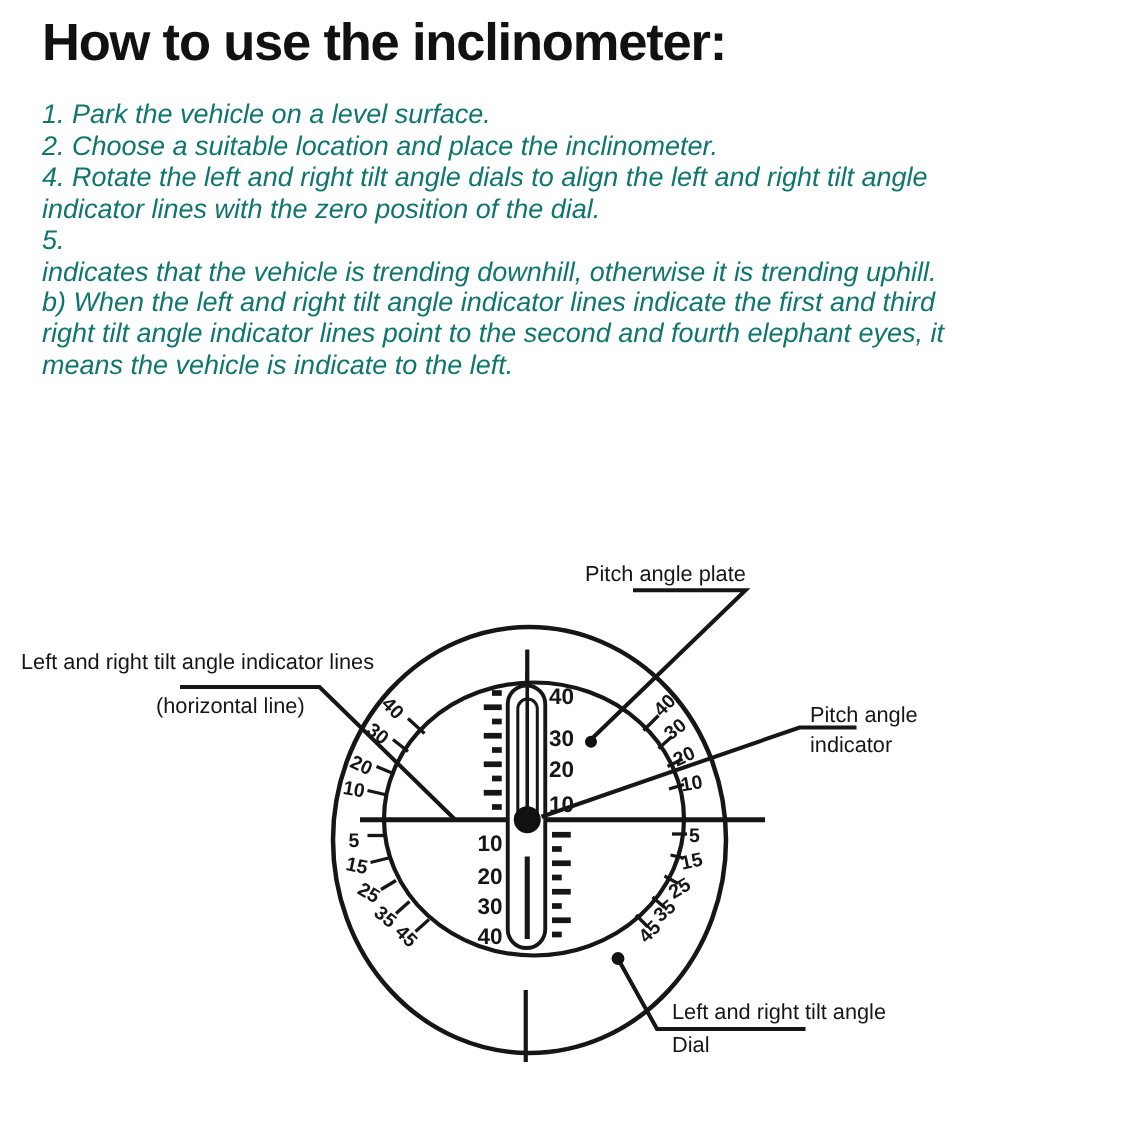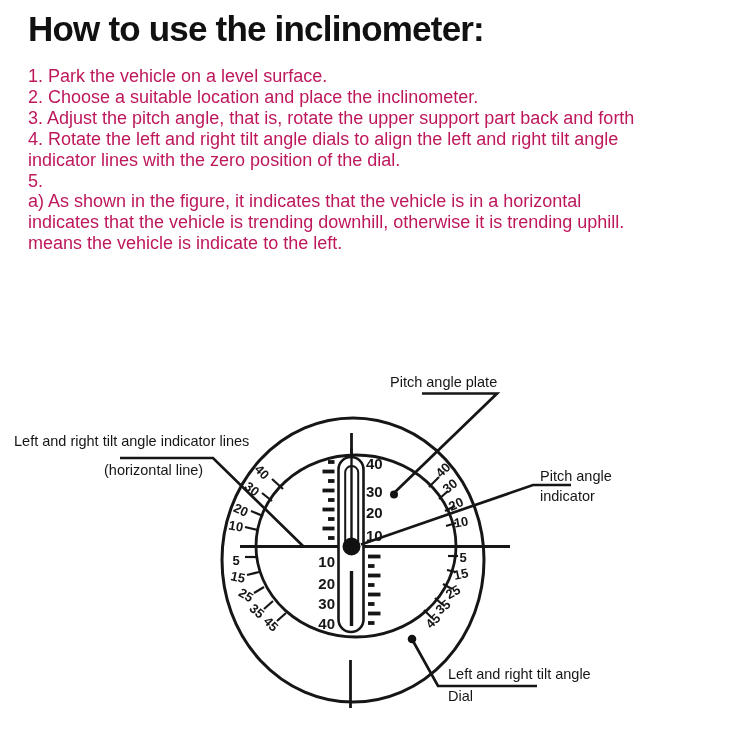--- a/index.html
+++ b/index.html
@@ -7,46 +7,47 @@
     width:750px;height:750px;background:#ffffff;position:relative;overflow:hidden;
     font-family:"Liberation Sans", sans-serif;color:#1b1b1b;
   }
   .page-title{
     position:absolute;left:28px;top:9px;margin:0;
     font-size:35px;font-weight:bold;letter-spacing:-0.8px;color:#111;
     white-space:nowrap;
   }
   .instructions{
     position:absolute;left:28px;top:66px;right:10px;
-    font-size:18px;line-height:20.9px;color:#be185d;
+    font-size:18px;line-height:20.9px;color:#0f766e;
     white-space:nowrap;
+    font-style:italic;
   }
   .figure{
     position:absolute;left:0;top:370px;width:750px;height:380px;
   }
   svg text{fill:#161616;}
   .fig-label{font-size:14.5px;}
   .dial-num{font-size:13px;font-weight:bold;}
   .pitch-num{font-size:15px;font-weight:bold;}
   .stroke{stroke:#161616;fill:none;}
 </style>
 </head>
 <body>
 
 <h1 class="page-title">How to use the inclinometer:</h1>
 
 <div class="instructions">
   <div>1. Park the vehicle on a level surface.</div>
   <div>2. Choose a suitable location and place the inclinometer.</div>
-  <div>3. Adjust the pitch angle, that is, rotate the upper support part back and forth</div>
   <div>4. Rotate the left and right tilt angle dials to align the left and right tilt angle</div>
   <div>indicator lines with the zero position of the dial.</div>
   <div>5.</div>
-  <div>a) As shown in the figure, it indicates that the vehicle is in a horizontal</div>
   <div>indicates that the vehicle is trending downhill, otherwise it is trending uphill.</div>
+  <div>b) When the left and right tilt angle indicator lines indicate the first and third</div>
+  <div>right tilt angle indicator lines point to the second and fourth elephant eyes, it</div>
   <div>means the vehicle is indicate to the left.</div>
 </div>
 
 <svg class="figure" viewBox="0 370 750 380" width="750" height="380" xmlns="http://www.w3.org/2000/svg">
 
   <ellipse class="stroke" cx="353" cy="560" rx="131" ry="142" stroke-width="3"></ellipse>
 
   <ellipse class="stroke" cx="356" cy="546" rx="100" ry="91" stroke-width="2.8"></ellipse>
 
   <line class="stroke" x1="240" y1="546.5" x2="510" y2="546.5" stroke-width="3.2"></line>

